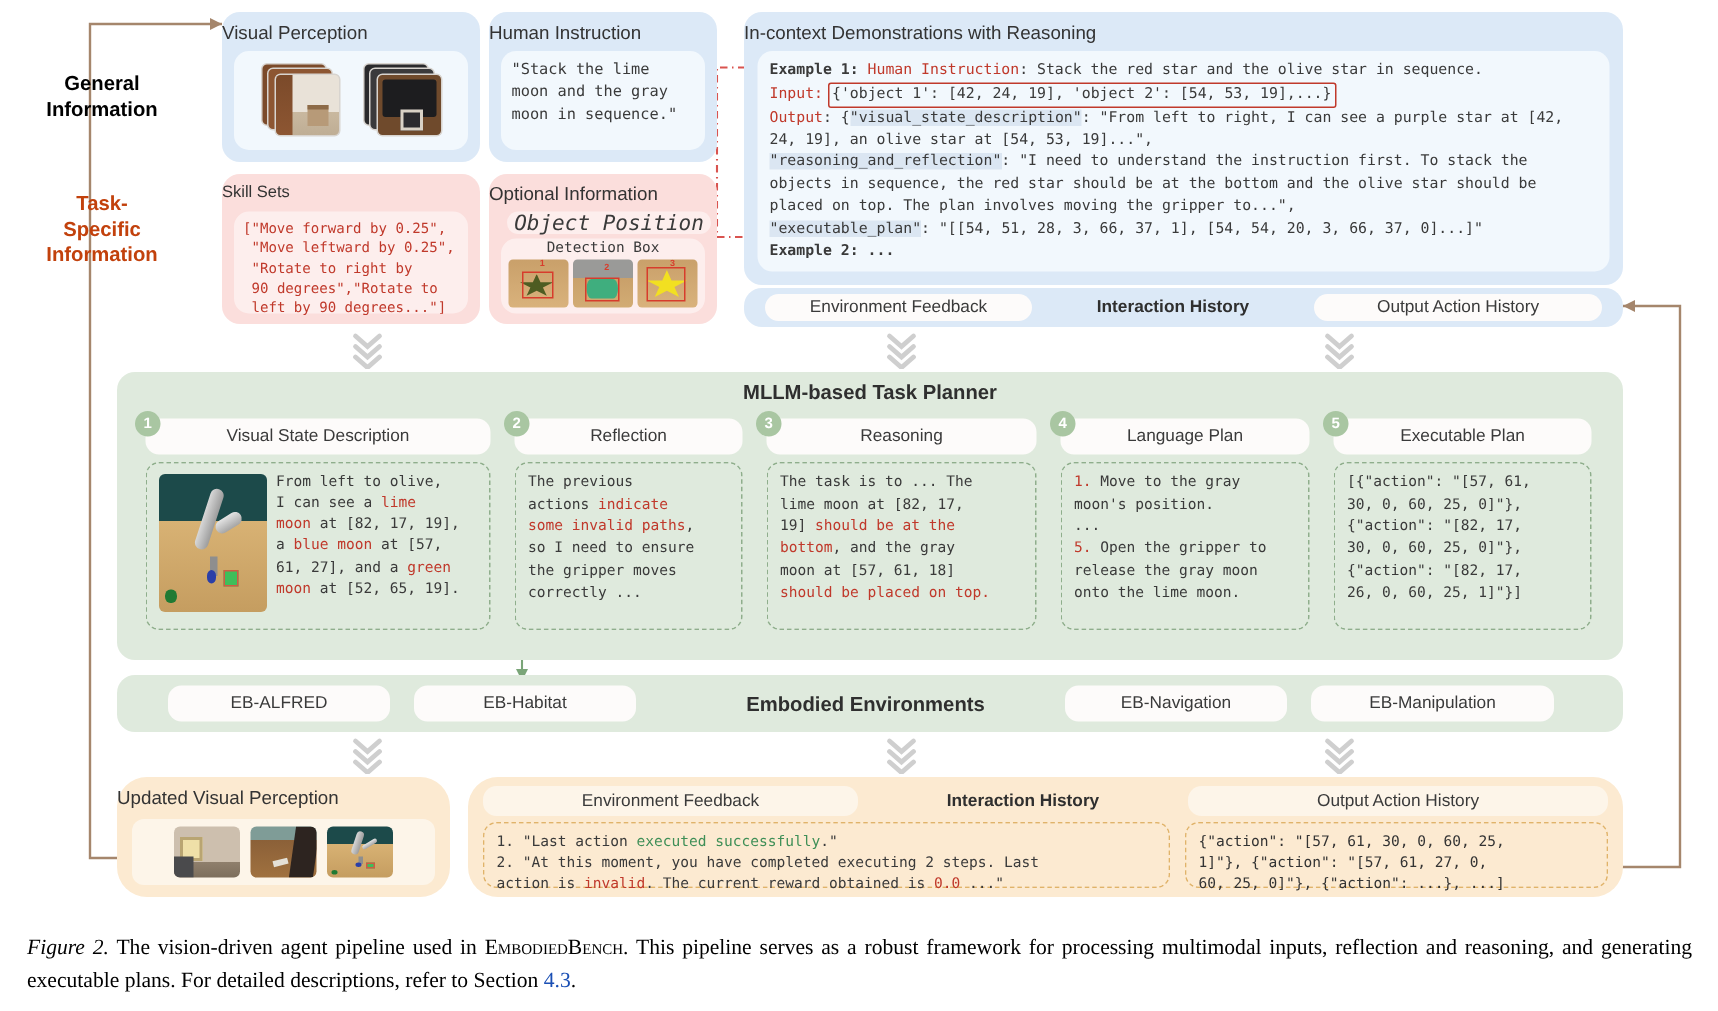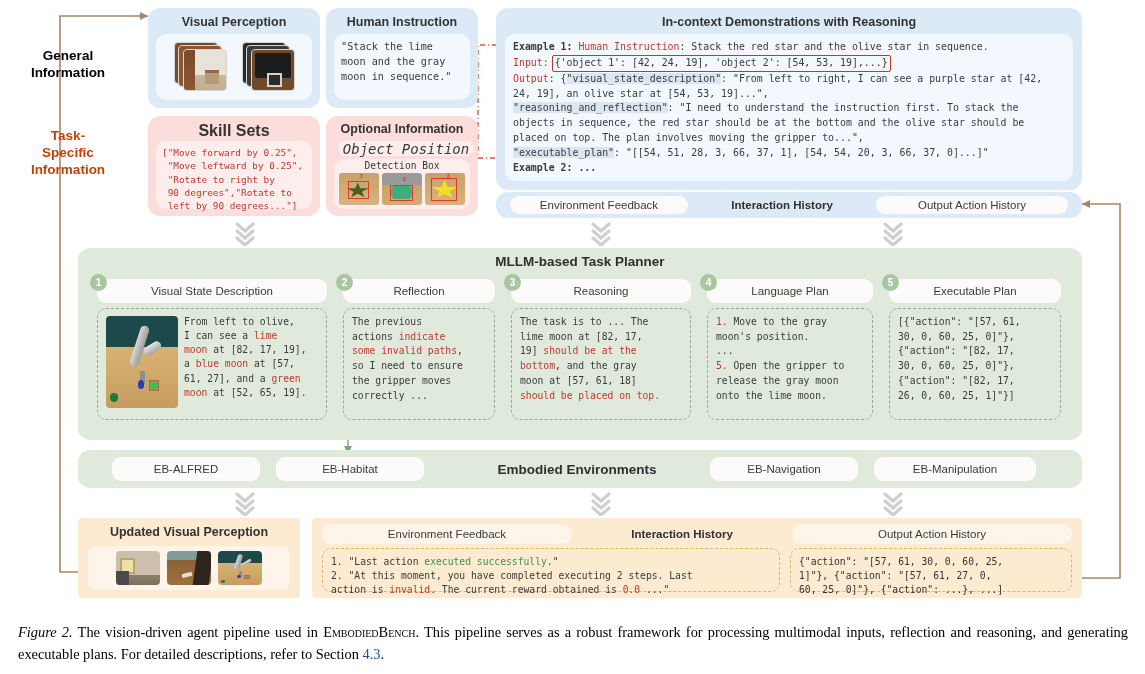--- a/index.html
+++ b/index.html
@@ -21,21 +21,21 @@
     display:flex; align-items:center; justify-content:center;
     font-size:11.5px; color:#3a3a3a;
   }
   .dashbox {
     border-radius:9px;
     padding:6px 8px;
     font-size:10.4px;
     line-height:1.38;
     white-space:pre-wrap;
   }
-  .hdr { font-weight:bold; text-align:center; }
+  .hdr { font-weight:normal; }
 
   
   .rail-label {
     position:absolute; text-align:center;
     font-weight:bold; font-size:13.5px; line-height:1.25;
   }
   #general-information-label { color:#000000; }
   #task-specific-information-label { color:#c2410c; }
 
   
@@ -43,21 +43,21 @@
   .blue-inner { position:absolute; background:#f2f8fd; border-radius:10px; }
 
   
   .pink-card { position:absolute; background:#fbdedc; border-radius:12px; }
   .pink-inner { position:absolute; background:#fdeeed; border-radius:10px; }
 
   
   .green-card { position:absolute; background:#dfeadd; border-radius:12px; }
 
   
-  .orange-card { position:absolute; background:#fcead1; border-radius:4px; }
+  .orange-card { position:absolute; background:#fcead1; border-radius:20px; }
 
   
   .chevrons { position:absolute; width:26px; }
   .chevrons svg { display:block; }
 
   
   .thumb { border-radius:4px; position:relative; overflow:hidden; }
   .stack { position:relative; }
   .stack .sheet {
     position:absolute; border-radius:4px; background:#fff;
@@ -189,21 +189,21 @@
 </div>
 
 <div class="blue-card" style="left:326px; top:8px; width:152px; height:100px;">
   <div class="hdr" style="font-size:12.5px; margin-top:7px;">Human Instruction</div>
   <div class="blue-inner mono" style="left:8px; top:26px; width:136px; height:66px; padding:6px 7px; font-size:10.2px; line-height:1.45; white-space:pre-wrap; color:#3a3a3a;">"Stack the lime
 moon and the gray
 moon in sequence."</div>
 </div>
 
 <div class="pink-card" style="left:148px; top:116px; width:172px; height:100px;">
-  <div class="hdr" style="font-size:16px; margin-top:6px;">Skill Sets</div>
+  <div class="hdr" style="font-size:11px; margin-top:6px;">Skill Sets</div>
   <div class="pink-inner mono" style="left:8px; top:25px; width:156px; height:68px; padding:5px 6px; font-size:9.4px; line-height:1.42; white-space:pre-wrap; color:#c0392b;">["Move forward by 0.25",
  "Move leftward by 0.25",
  "Rotate to right by
  90 degrees","Rotate to
  left by 90 degrees..."]</div>
 </div>
 
 <div class="pink-card" style="left:326px; top:116px; width:152px; height:100px;">
   <div class="hdr" style="font-size:12.5px; margin-top:6px;">Optional Information</div>
   <div class="pink-inner mono" style="left:12px; top:25px; width:136px; height:15px; display:flex; align-items:center; justify-content:center; font-size:14px; color:#3a3a3a;font-style:italic;">Object Position</div>

